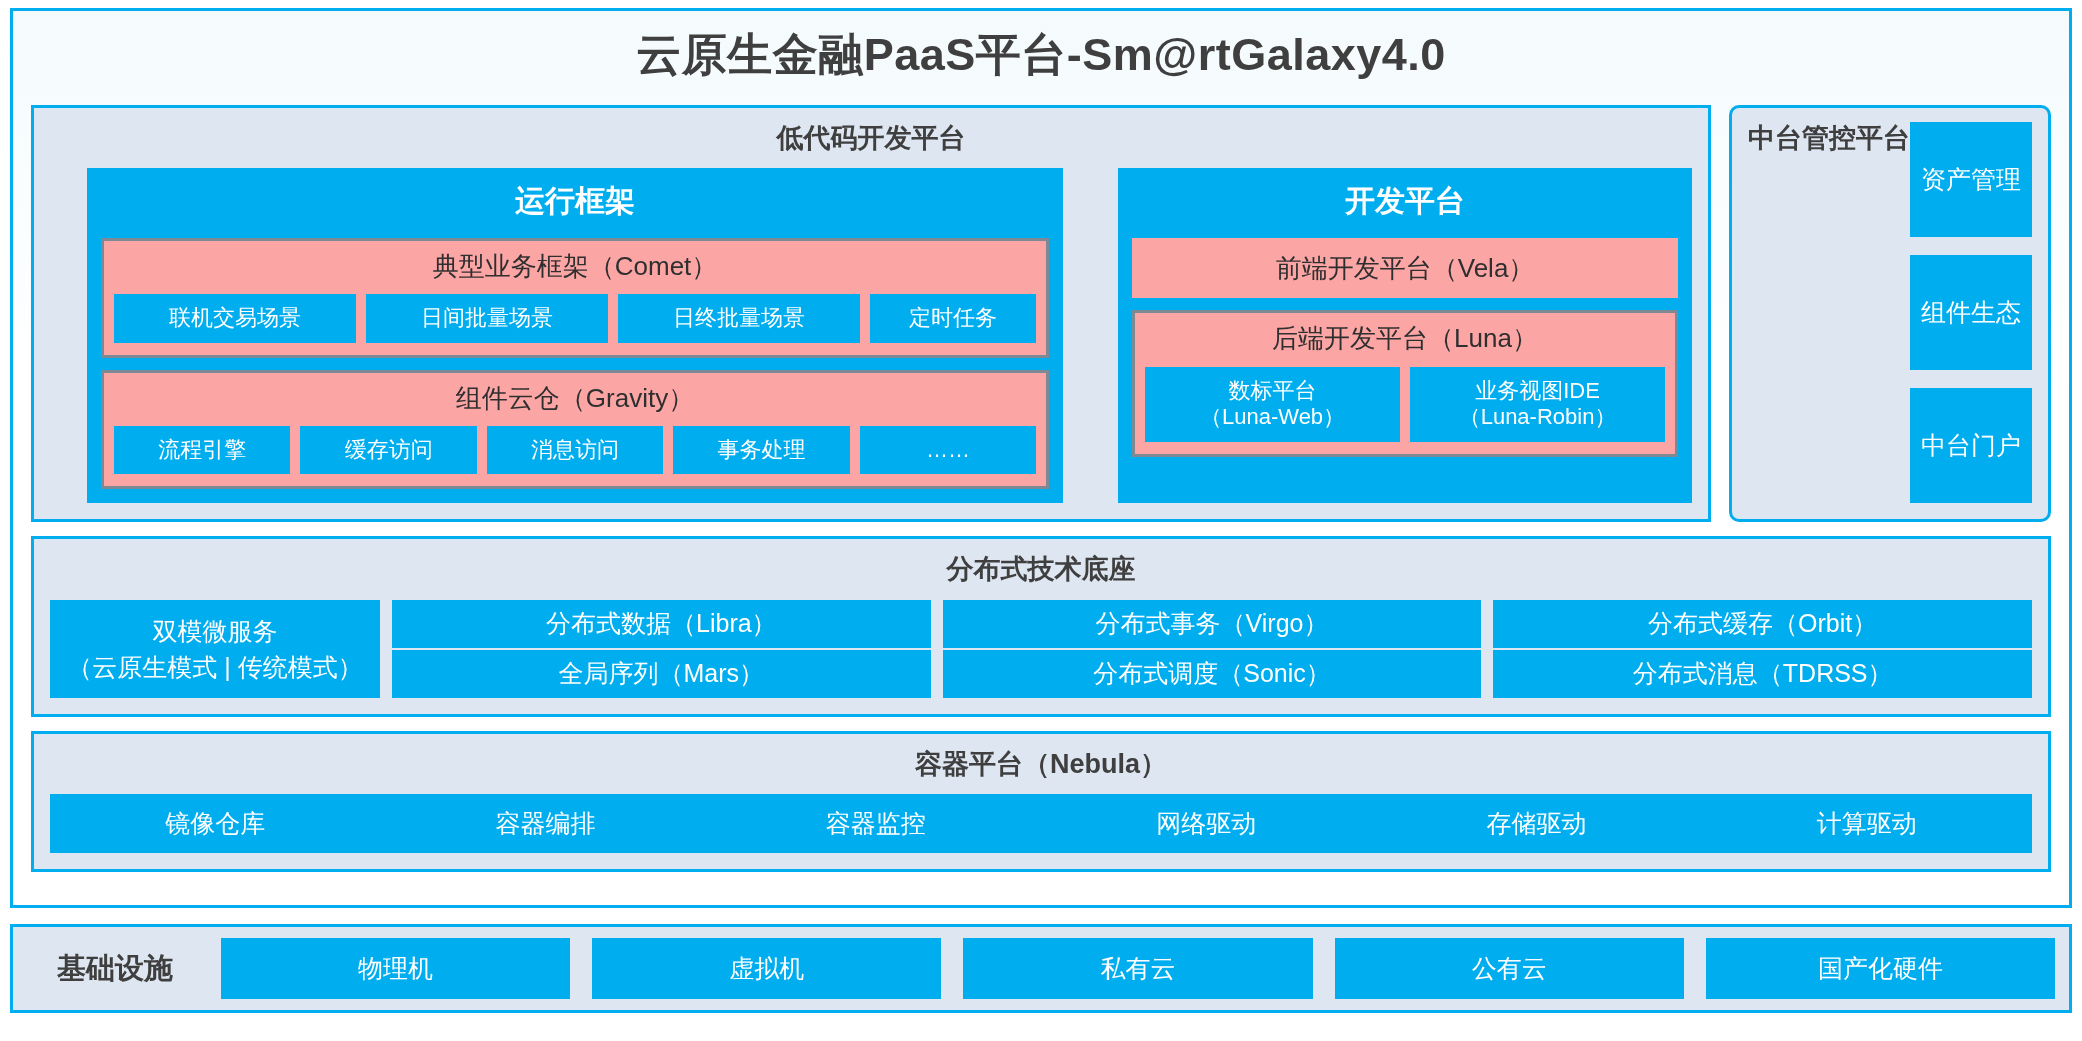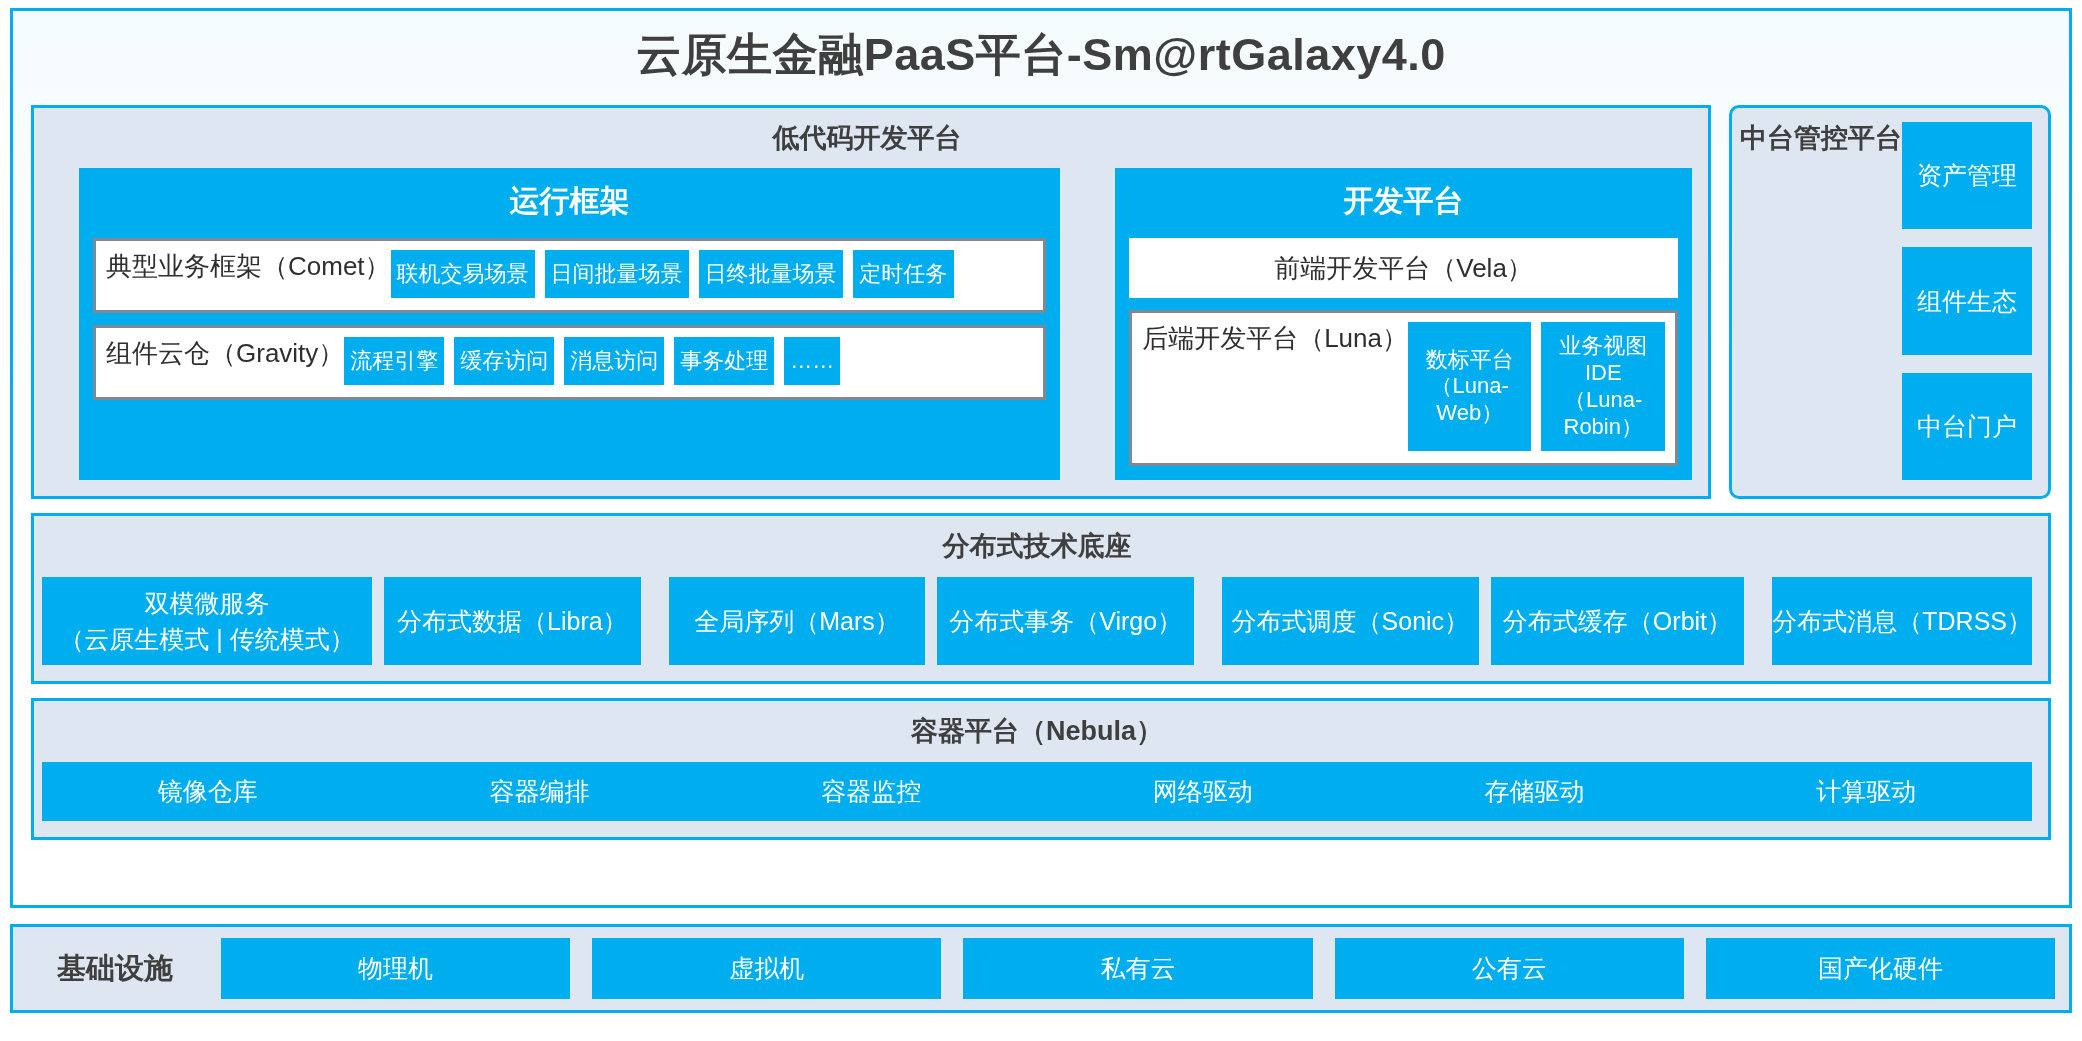--- a/index.html
+++ b/index.html
@@ -48,21 +48,21 @@
     line-height: 1.15;
     padding: 6px 0 10px 0;
     white-space: nowrap;
   }
 
   
   .panel {
     border: 3px solid #00adee;
     background: #dee6f1;
     box-sizing: border-box;
-    padding: 14px 16px 16px 8px;
+    padding: 14px 16px 16px 16px;
   }
   .panel-title {
     text-align: center;
     font-size: 27px;
     font-weight: 700;
     color: #3f3f3f;
     line-height: 1.2;
     margin-bottom: 14px;
     white-space: nowrap;
   }
@@ -100,27 +100,27 @@
     color: #ffffff;
     line-height: 1.25;
     padding: 4px 0 6px 0;
     white-space: nowrap;
   }
   .runtime { flex: 1 1 63%; }
   .devplat { flex: 1 1 37%; }
 
   
   .whitebox {
-    background: #ffffff;
+    background: #fca5a5;
     border: 3px solid #7d8995;
     box-sizing: border-box;
     padding: 9px 10px 12px 10px;
     display: flex;
-    flex-direction: row;
-    gap: 0;
+    flex-direction: column;
+    gap: 12px;
   }
   .whitebox.plain {
     border: none;
     justify-content: center;
     padding: 14px 10px;
   }
   .whitebox-title {
     text-align: center;
     font-size: 26px;
     color: #2f2f2f;
@@ -170,21 +170,21 @@
     display: flex;
     flex-direction: column;
     align-items: center;
     justify-content: center;
     font-size: 25px;
     line-height: 1.45;
     text-align: center;
     padding: 8px;
     box-sizing: border-box;
   }
-  .tech-col { flex: 1 1 0; display: flex; flex-direction: row; gap: 28px; }
+  .tech-col { flex: 1 1 0; display: flex; flex-direction: column; gap: 2px; }
   .tech-cell {
     background: #00aeef;
     color: #ffffff;
     font-size: 25px;
     display: flex;
     align-items: center;
     justify-content: center;
     flex: 1 1 0;
     min-height: 48px;
     white-space: nowrap;

